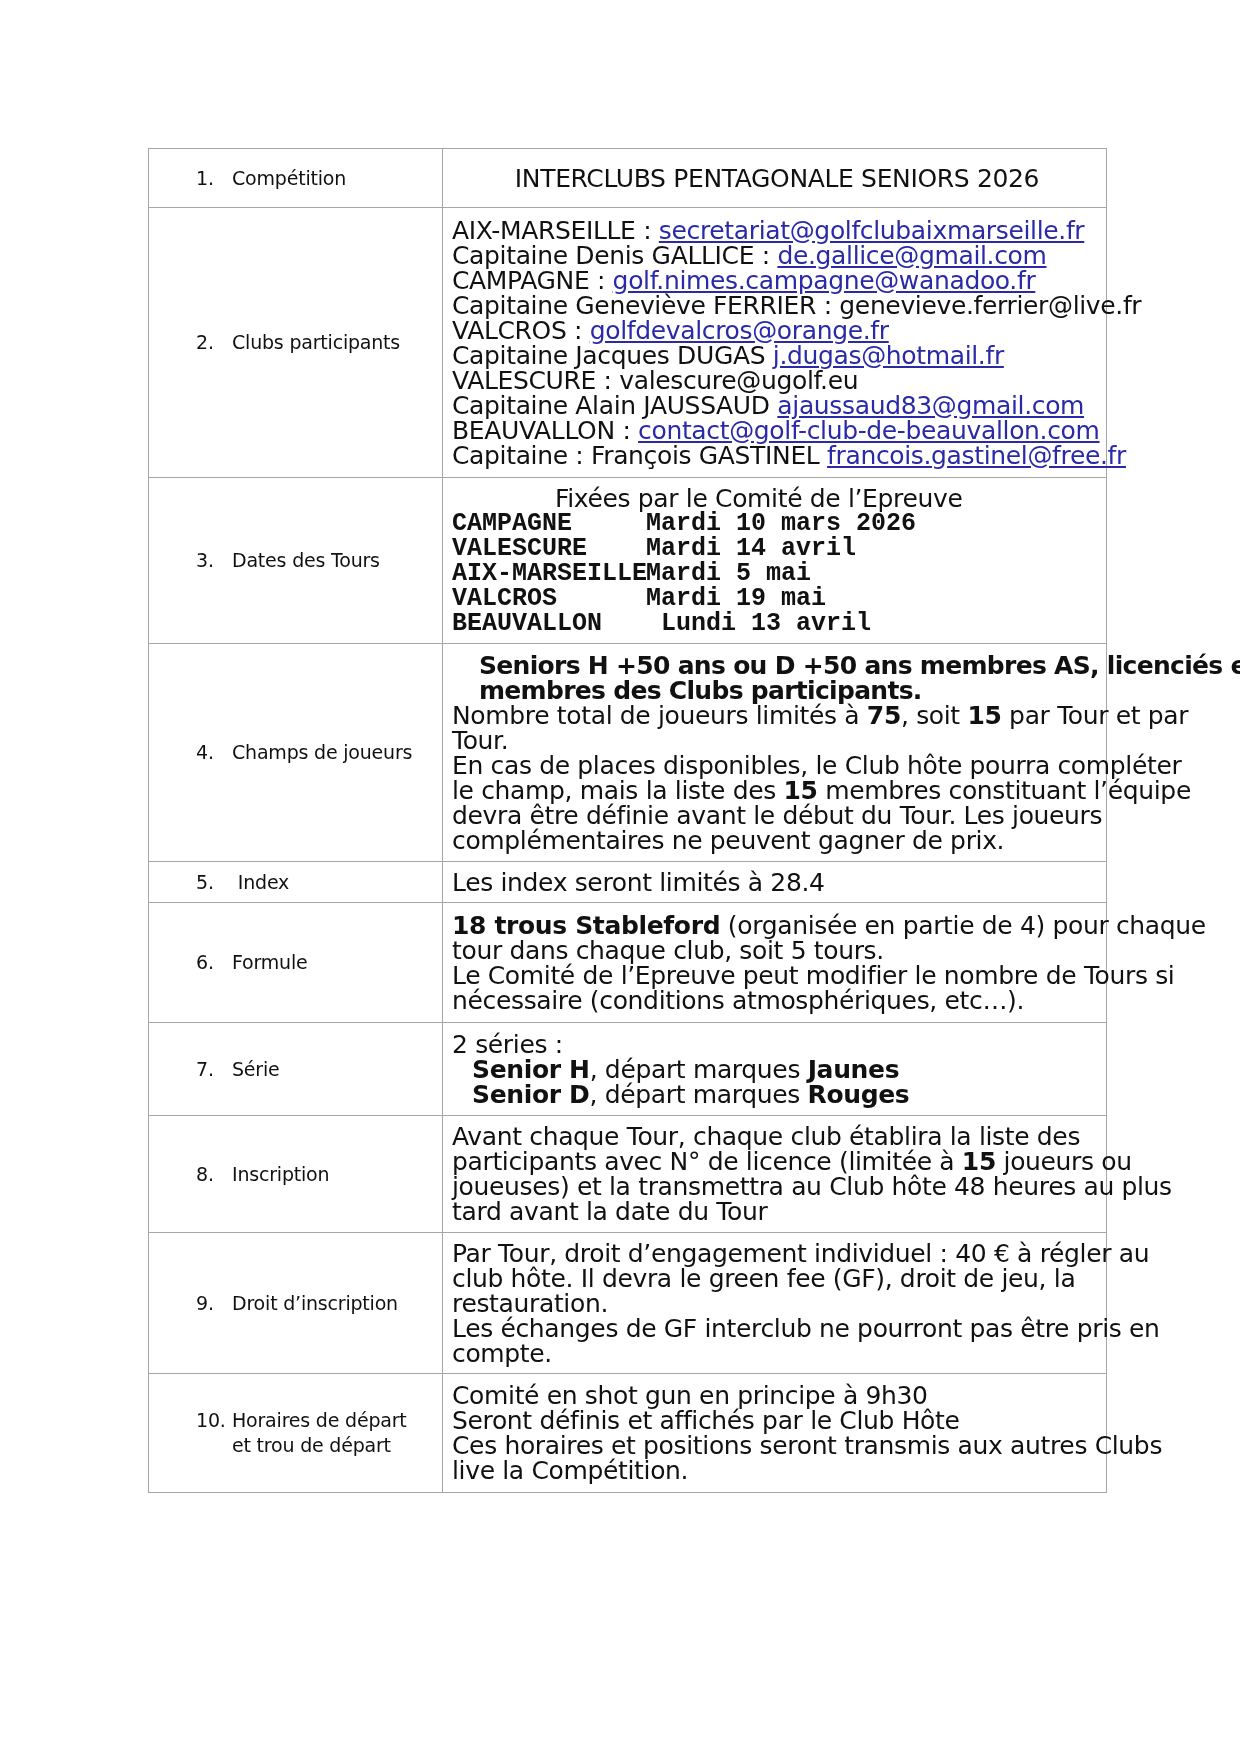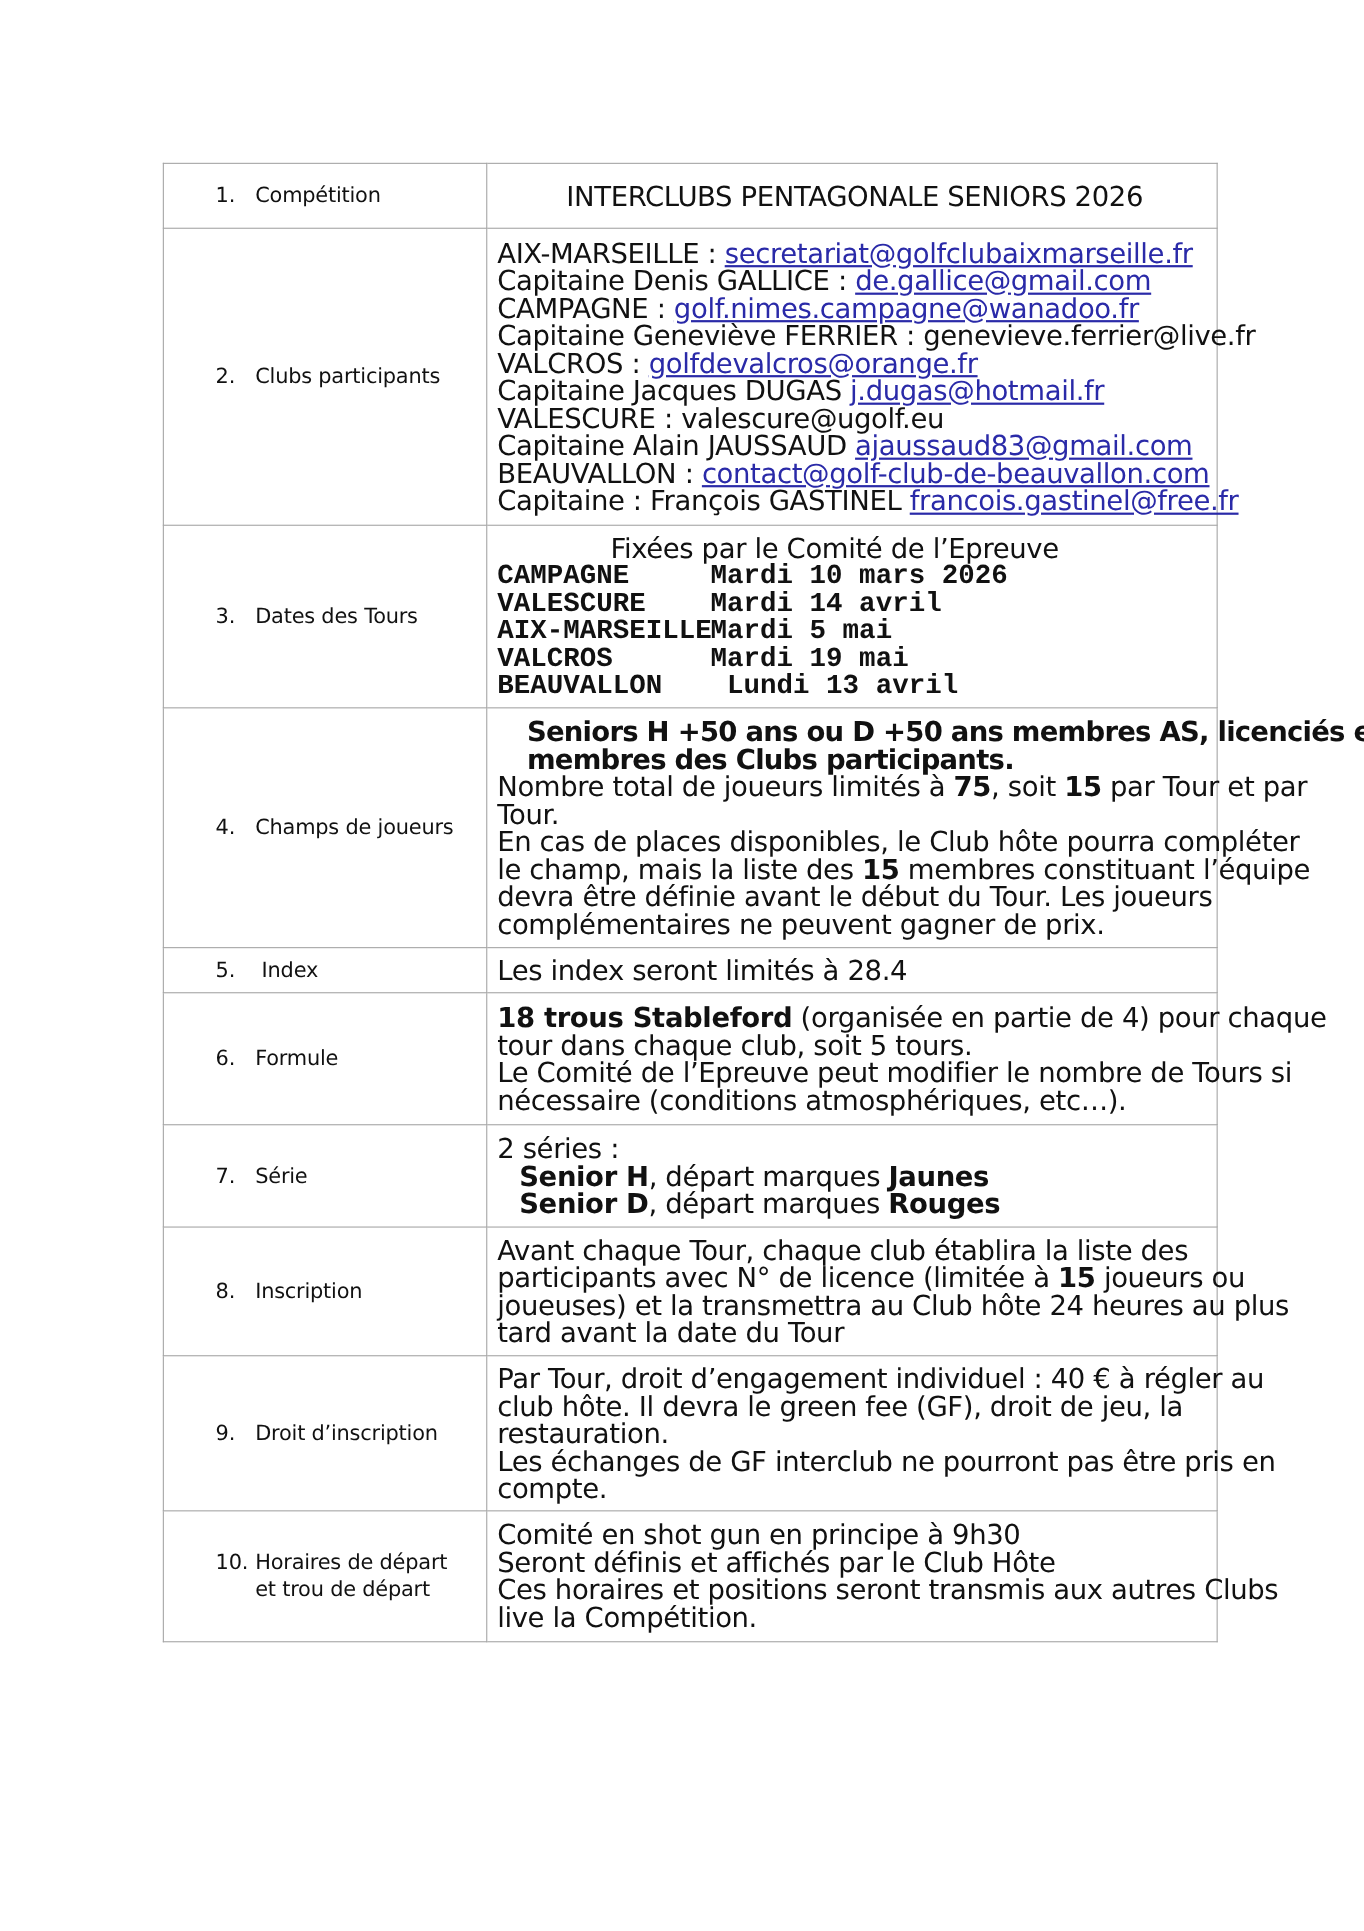--- a/index.html
+++ b/index.html
@@ -151,21 +151,21 @@
   <tr style="height:117px">
     <td class="label-cell">
       <div class="label">
               <span class="num">8.</span>
               <span class="txt">Inscription</span>
             </div>
     </td>
     <td class="value-cell">
       <div class="line">Avant chaque Tour, chaque club établira la liste des</div>
       <div class="line"><span>participants avec N° de licence (limitée à </span><b>15</b><span> joueurs ou</span></div>
-      <div class="line">joueuses) et la transmettra au Club hôte 24 heures au plus</div>
+      <div class="line">joueuses) et la transmettra au Club hôte 48 heures au plus</div>
       <div class="line">tard avant la date du Tour</div>
     </td>
   </tr>
 
   <tr style="height:141px">
     <td class="label-cell">
       <div class="label">
               <span class="num">9.</span>
               <span class="txt">Droit d’inscription</span>
             </div>

